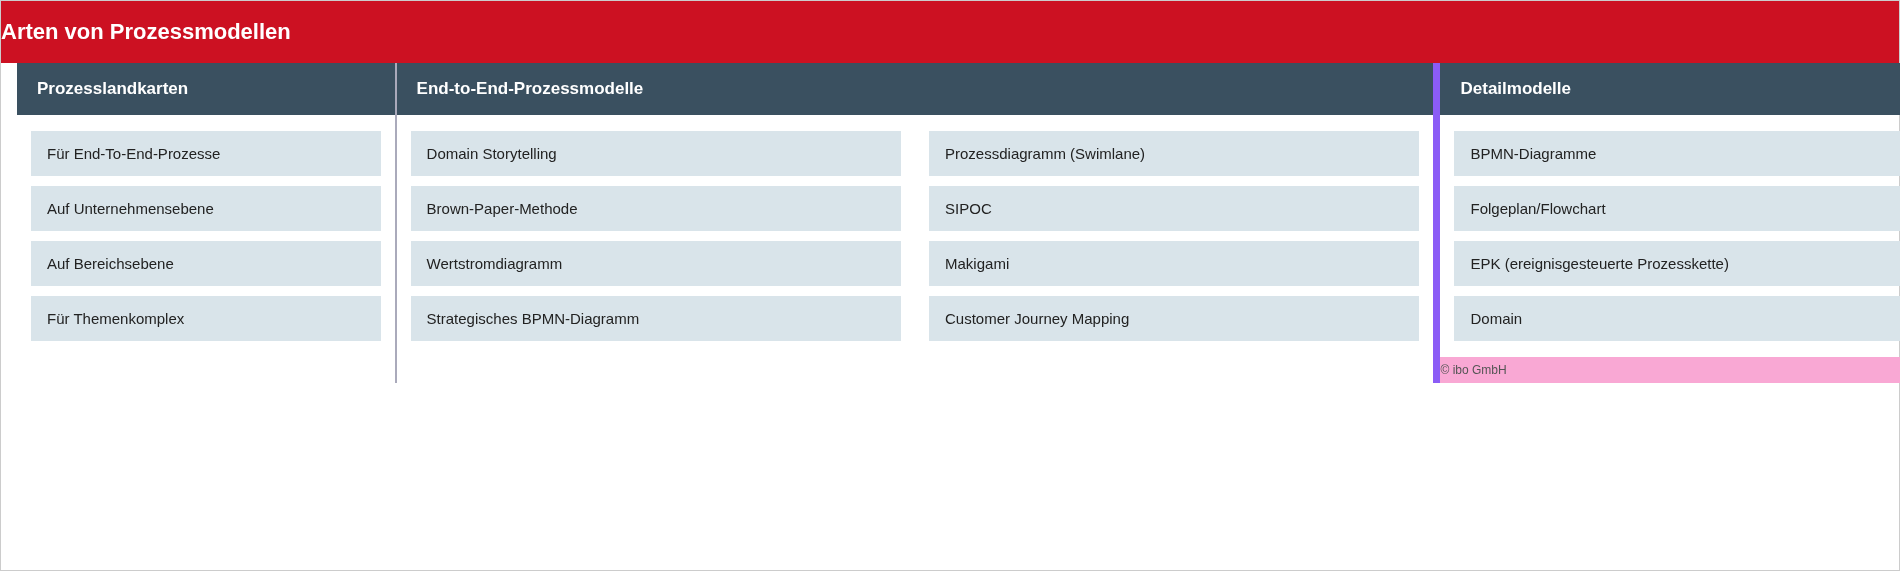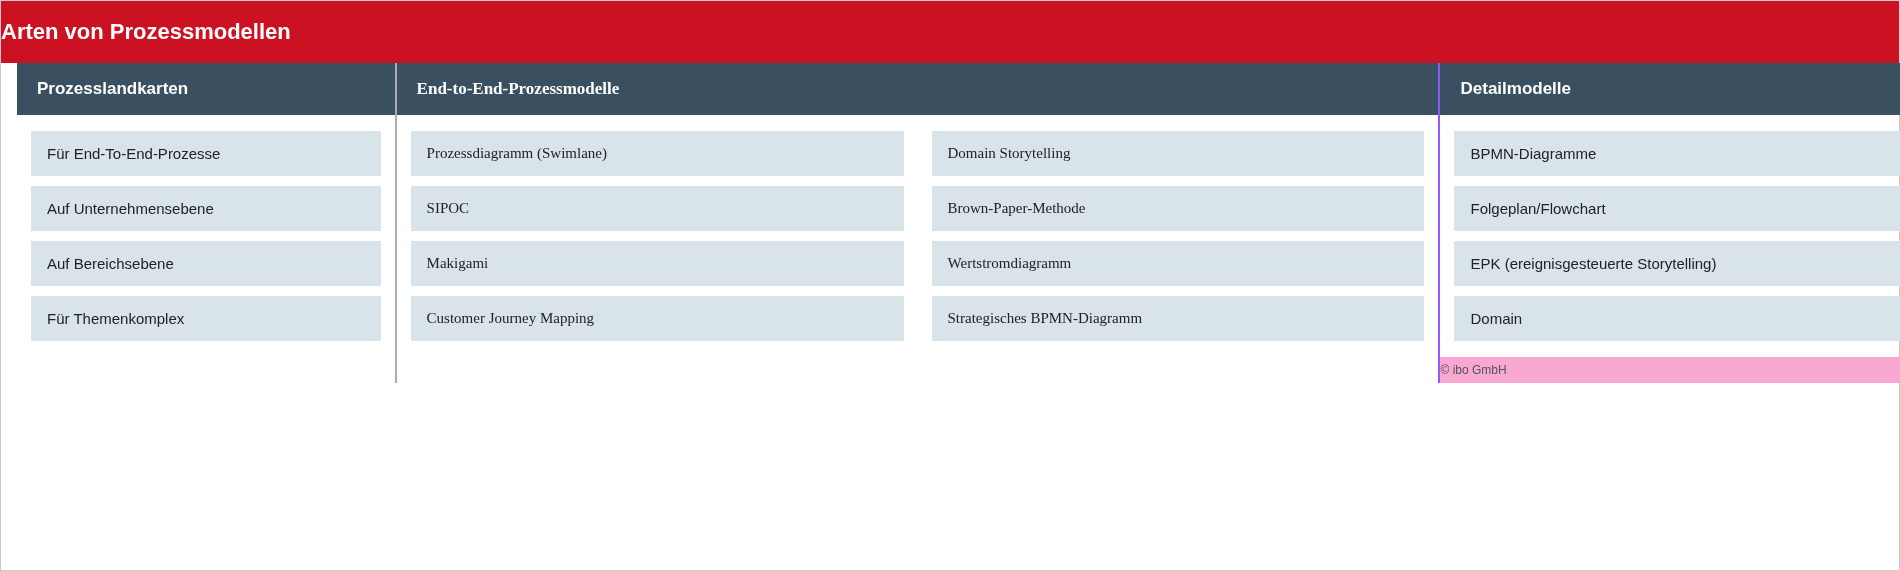--- a/index.html
+++ b/index.html
@@ -40,22 +40,21 @@
 
     
     .col-1 {
       width: 20%;
       border-right: 2px solid #aab;
     }
 
     
     .col-2 {
       width: 55%;
-      border-right: 2px solid #8b5cf6;
-      font-family: Liberation Serif, serif;
+      border-right: 7px solid #8b5cf6;
     }
 
     
     .col-3 {
       width: 25%;
     }
 
     .col-header {
       background: #3a5060;
       color: #fff;
@@ -124,42 +123,42 @@
         <div class="item-box">Für Themenkomplex</div>
       </div>
     </div>
 
     <div class="col-2">
       <div class="col-header">
         <span>End-to-End-Prozessmodelle</span>
       </div>
       <div class="col-2-inner">
         <div class="col-2-sub">
+          <div class="item-box">Domain Storytelling</div>
+          <div class="item-box">Brown-Paper-Methode</div>
+          <div class="item-box">Wertstromdiagramm</div>
+          <div class="item-box">Strategisches BPMN-Diagramm</div>
+        </div>
+        <div class="col-2-sub">
           <div class="item-box">Prozessdiagramm (Swimlane)</div>
           <div class="item-box">SIPOC</div>
           <div class="item-box">Makigami</div>
           <div class="item-box">Customer Journey Mapping</div>
-        </div>
-        <div class="col-2-sub">
-          <div class="item-box">Domain Storytelling</div>
-          <div class="item-box">Brown-Paper-Methode</div>
-          <div class="item-box">Wertstromdiagramm</div>
-          <div class="item-box">Strategisches BPMN-Diagramm</div>
         </div>
       </div>
     </div>
 
     <div class="col-3">
       <div class="col-header">
         <span>Detailmodelle</span>
       </div>
       <div class="col-items">
         <div class="item-box">BPMN-Diagramme</div>
         <div class="item-box">Folgeplan/Flowchart</div>
-        <div class="item-box">EPK (ereignisgesteuerte Storytelling)</div>
+        <div class="item-box">EPK (ereignisgesteuerte Prozesskette)</div>
         <div class="item-box">Domain</div>
       </div>
       <div class="footer-note">
         <span>© ibo GmbH</span>
       </div>
     </div>
 
   </div>
 </div>
 

